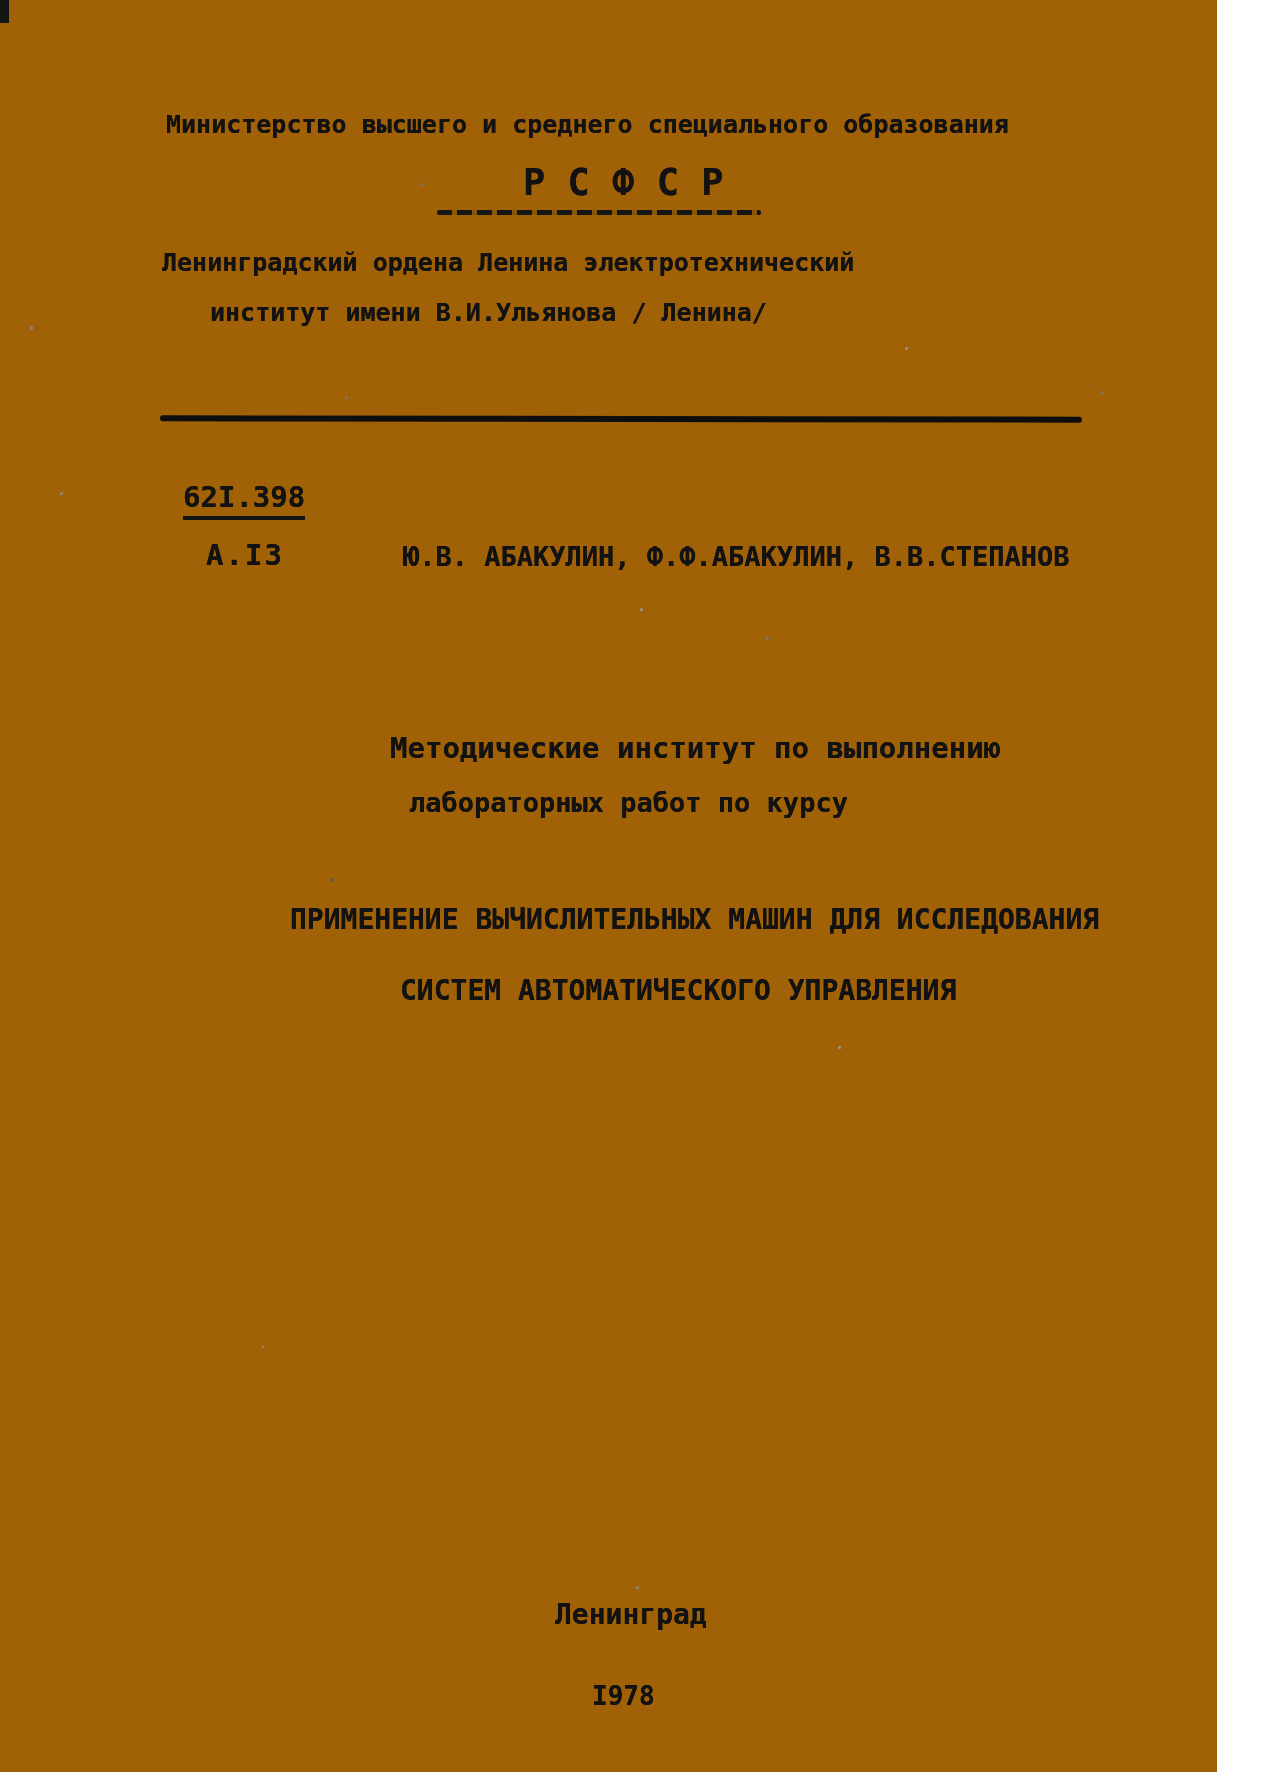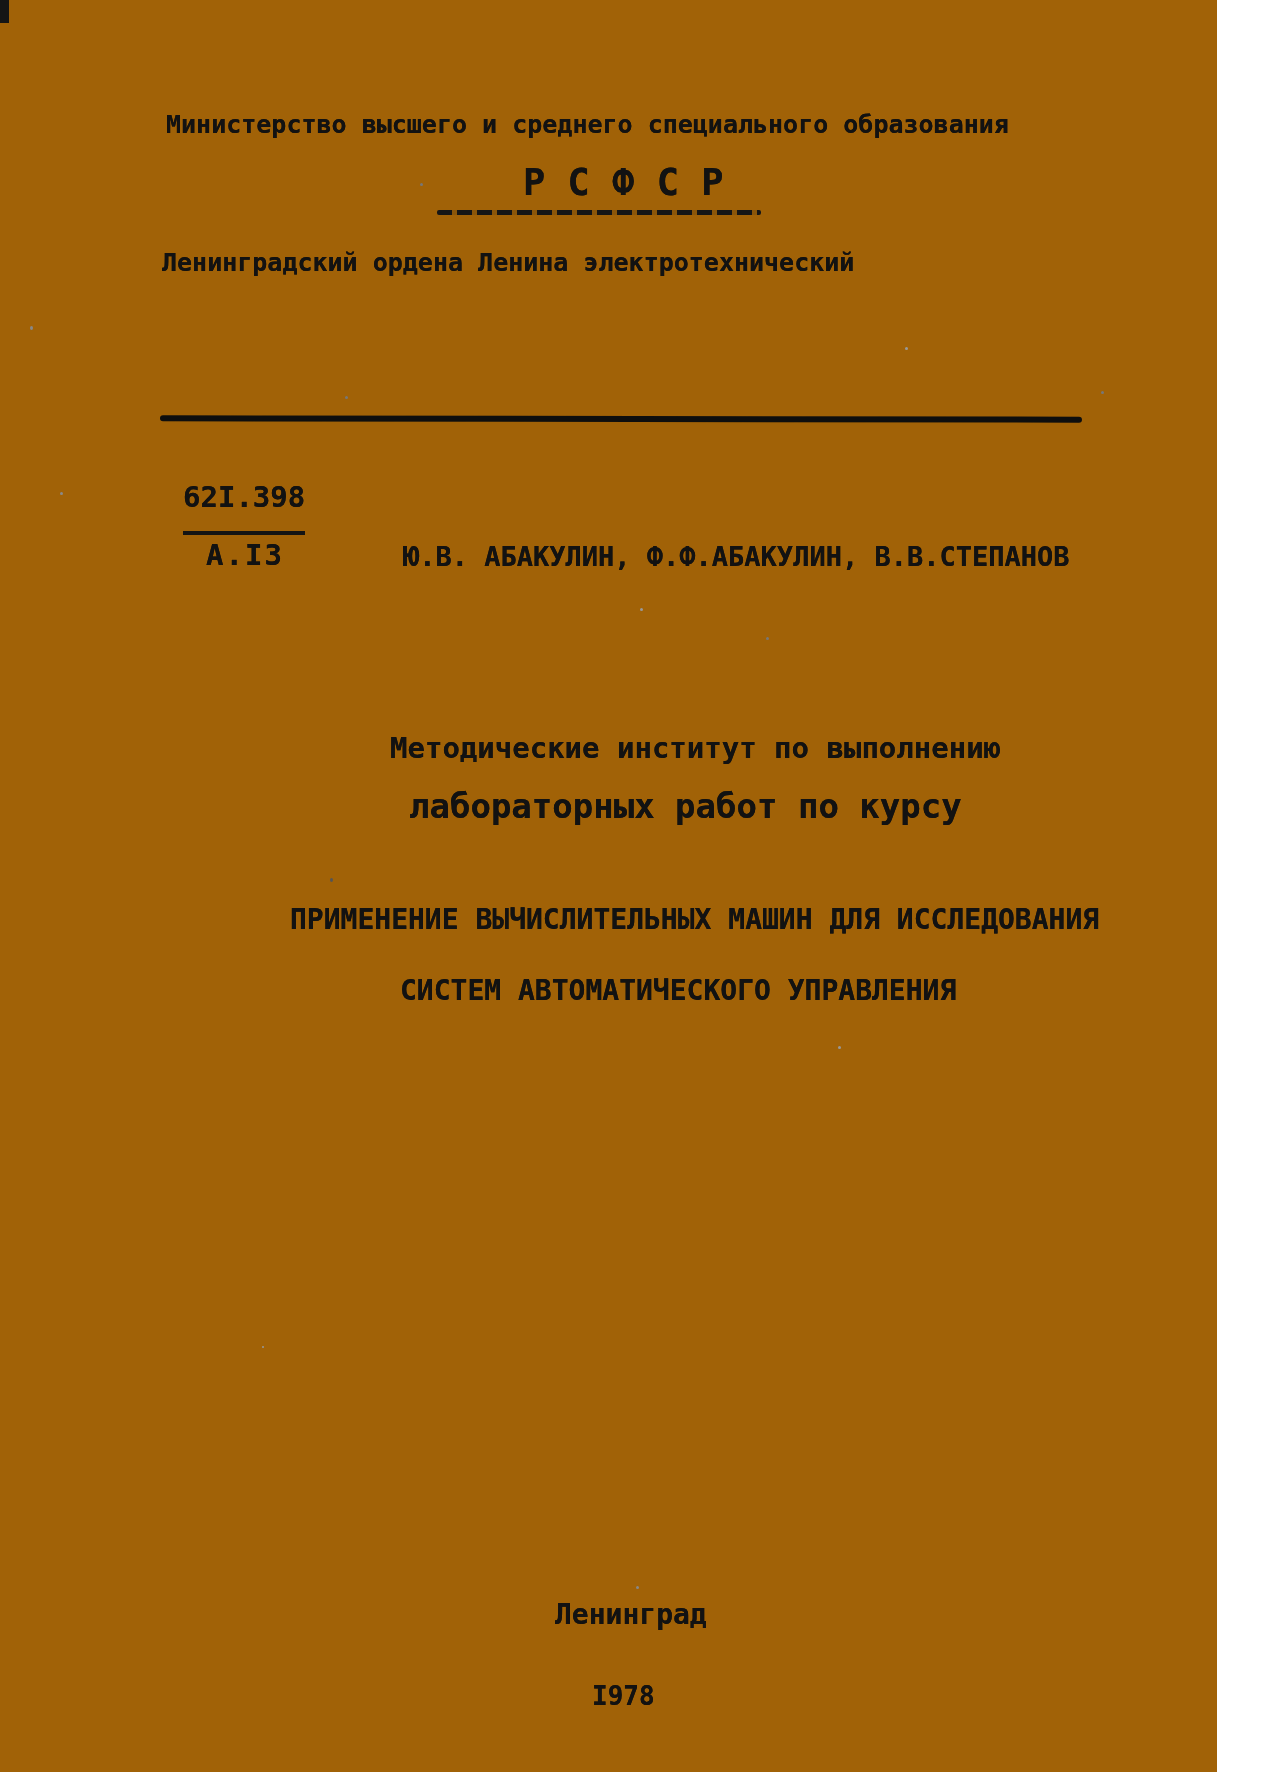--- a/index.html
+++ b/index.html
@@ -23,25 +23,25 @@
     line-height: 1;
     letter-spacing: 0;
     text-shadow: 0 0 0.6px rgba(10,10,10,0.85);
   }
   
   .ministry   { left: 166px; top: 112px; font-size: 25px; }
   .republic   { left: 523px; top: 164px; font-size: 37px; }
   .inst1      { left: 162px; top: 250px; font-size: 25px; }
   .inst2      { left: 210px; top: 300px; font-size: 25px; }
   .udc        { left: 183px; top: 483px; font-size: 29px;
-                padding-bottom: 19px; border-bottom: 4px solid #141414; }
+                padding-bottom: 4px; border-bottom: 4px solid #141414; }
   .catidx     { left: 206px; top: 541px; font-size: 29px; letter-spacing: 2px; }
   .authors    { left: 403px; top: 543px; font-size: 27px; }
   .subt1      { left: 390px; top: 734px; font-size: 29px; }
-  .subt2      { left: 409px; top: 789px; font-size: 34px; }
+  .subt2      { left: 409px; top: 789px; font-size: 27px; }
   .title1     { left: 290px; top: 906px; font-size: 28px; }
   .title2     { left: 400px; top: 977px; font-size: 28px; }
   .city       { left: 555px; top: 1601px; font-size: 28px; }
   .year       { left: 592px; top: 1653px; font-size: 26px; margin-top: 30px; }
 
   
   .dash-sep {
     position: absolute;
     left: 437px; top: 210px;
     width: 324px; height: 5px;
@@ -94,20 +94,21 @@
   <div class="corner-mark"></div>
 
   <div class="line ministry">Министерство высшего и среднего специального образования</div>
 
   <div class="line republic">Р С Ф С Р</div>
 
   <div class="dash-sep"></div>
 
   <div class="line inst1">Ленинградский ордена Ленина электротехнический</div>
 
+  <div class="line inst2">институт имени В.И.Ульянова / Ленина/</div>
 
   <div class="long-rule"></div>
 
   <div class="line udc">62I.398</div>
 
   <div class="line catidx">А.I3</div>
 
   <div class="line authors">Ю.В. АБАКУЛИН, Ф.Ф.АБАКУЛИН, В.В.СТЕПАНОВ</div>
 
   <div class="line subt1">Методические институт по выполнению</div>

